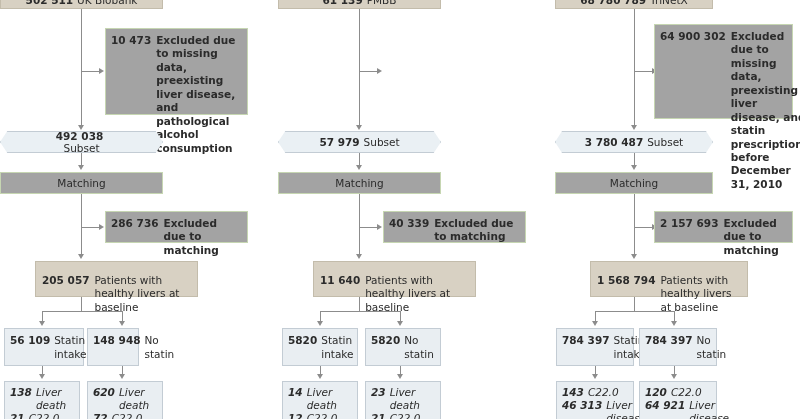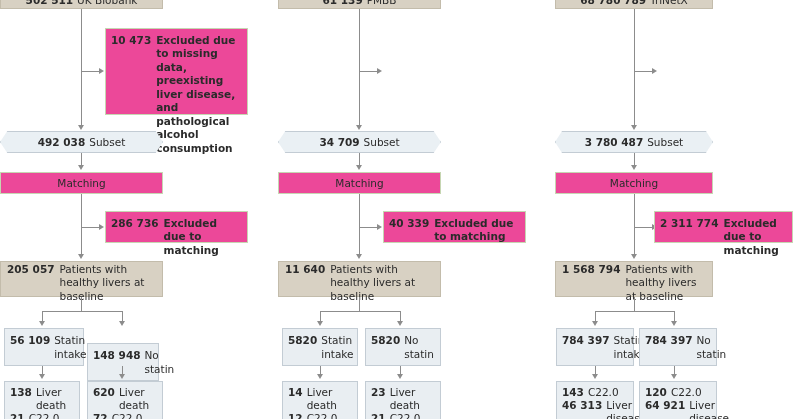--- a/index.html
+++ b/index.html
@@ -8,21 +8,21 @@
     background:#ffffff;
     font-family:"DejaVu Sans","Liberation Sans",sans-serif;
     font-size:10.5px;color:#2b2b2b;
   }
   .chart{position:absolute;left:0;top:0;width:800px;height:419px;}
   .col{position:absolute;top:0;height:419px;}
 
   
   .box{position:absolute;box-sizing:border-box;border:1px solid #b9b6ab;}
   .tan{background:#d8d1c3;border-color:#c3bcab;}
-  .green{background:#ec4899;border-color:#c6d6b2;}
+  .green{background:#a3a3a3;border-color:#c6d6b2;}
   .blue{background:#e9eef2;border-color:#c3ccd4;}
 
   .rowtxt{display:flex;flex-direction:row;align-items:flex-start;}
   .num{font-weight:bold;white-space:nowrap;text-align:right;}
   .lbl{white-space:normal;}
 
   
   .topbox{display:flex;align-items:center;justify-content:center;}
   .topbox .num{margin-right:4px;}
 
@@ -34,32 +34,32 @@
   .hex .num{margin-right:4px;}
 
   .matching{display:flex;align-items:center;justify-content:center;}
 
   
   .excl{padding:5px 6px 5px 5px;}
   .excl .num{flex:0 0 auto;margin-right:5px;}
   .excl .lbl{flex:1 1 auto;line-height:1.28;font-weight:bold;}
 
   
-  .healthy{padding:1px 6px;}
+  .healthy{padding:12px 6px;margin-left:35px;}
   .healthy .num{flex:0 0 auto;margin-right:5px;}
   .healthy .lbl{flex:1 1 auto;line-height:1.28;}
 
   
   .statin{padding:5px 5px;}
   .statin .num{flex:0 0 auto;margin-right:4px;}
   .statin .lbl{flex:1 1 auto;line-height:1.3;}
 
   
   .outcome{padding:4px 5px;}
-  .outcome .orow{display:flex;flex-direction:row;align-items:flex-start;}
+  .outcome .orow{display:flex;flex-direction:row;align-items:flex-start;font-style:italic;}
   .outcome .num{flex:0 0 auto;margin-right:4px;text-align:right;}
   .outcome .lbl{flex:1 1 auto;line-height:1.25;}
 
   
   .vline{position:absolute;width:1px;background:#8c8c8c;}
   .hline{position:absolute;height:1px;background:#8c8c8c;}
   .arrow-d{position:absolute;width:0;height:0;
      border-left:3.5px solid transparent;border-right:3.5px solid transparent;
      border-top:5px solid #8c8c8c;}
   .arrow-r{position:absolute;width:0;height:0;
@@ -82,21 +82,21 @@
     <div class="arrow-d" style="left:77.5px;top:125px;"></div>
 
     <div class="hline" style="left:81px;top:71px;width:19px;"></div>
     <div class="arrow-r" style="left:99px;top:67.5px;"></div>
 
     <div class="box green excl rowtxt" style="left:105px;top:28px;width:143px;height:87px;">
       <span class="num">10 473</span>
       <span class="lbl">Excluded due to missing data, preexisting liver disease, and pathological alcohol consumption</span>
     </div>
 
-    <div class="hex" style="left:0px;top:131px;width:163px;height:22px;">
+    <div class="hex" style="left:0px;top:131px;width:163px;height:22px;flex-direction:column;">
       <span class="num">492 038</span>
       <span class="lbl">Subset</span>
     </div>
 
     <div class="vline" style="left:81px;top:153px;height:13px;"></div>
     <div class="arrow-d" style="left:77.5px;top:165px;"></div>
 
     <div class="box green matching" style="left:0px;top:172px;width:163px;height:22px;">
       <span class="lbl">Matching</span>
     </div>
@@ -121,21 +121,21 @@
     <div class="hline" style="left:42px;top:311px;width:80px;"></div>
     <div class="vline" style="left:42px;top:311px;height:11px;"></div>
     <div class="vline" style="left:122px;top:311px;height:11px;"></div>
     <div class="arrow-d" style="left:38.5px;top:321px;"></div>
     <div class="arrow-d" style="left:118.5px;top:321px;"></div>
 
     <div class="box blue statin rowtxt" style="left:4px;top:328px;width:80px;height:38px;">
       <span class="num">56 109</span>
       <span class="lbl">Statin intake</span>
     </div>
-    <div class="box blue statin rowtxt" style="left:87px;top:343px;width:72px;height:38px;">
+    <div class="box blue statin rowtxt" style="left:87px;top:328px;width:52px;height:38px;">
       <span class="num">148 948</span>
       <span class="lbl">No statin</span>
     </div>
 
     <div class="vline" style="left:42px;top:366px;height:9px;"></div>
     <div class="vline" style="left:122px;top:366px;height:9px;"></div>
     <div class="arrow-d" style="left:38.5px;top:374px;"></div>
     <div class="arrow-d" style="left:118.5px;top:374px;"></div>
 
     <div class="box blue outcome" style="left:4px;top:381px;width:76px;height:44px;">
@@ -168,21 +168,21 @@
     </div>
 
     <div class="vline" style="left:81px;top:9px;height:118px;"></div>
     <div class="arrow-d" style="left:77.5px;top:125px;"></div>
 
     <div class="hline" style="left:81px;top:71px;width:19px;"></div>
     <div class="arrow-r" style="left:99px;top:67.5px;"></div>
 
 
     <div class="hex" style="left:0px;top:131px;width:163px;height:22px;">
-      <span class="num">34 709</span>
+      <span class="num">57 979</span>
       <span class="lbl">Subset</span>
     </div>
 
     <div class="vline" style="left:81px;top:153px;height:13px;"></div>
     <div class="arrow-d" style="left:77.5px;top:165px;"></div>
 
     <div class="box green matching" style="left:0px;top:172px;width:163px;height:22px;">
       <span class="lbl">Matching</span>
     </div>
 
@@ -251,41 +251,45 @@
       <span class="num">68 780 789</span>
       <span class="lbl">TriNetX</span>
     </div>
 
     <div class="vline" style="left:79px;top:9px;height:118px;"></div>
     <div class="arrow-d" style="left:75.5px;top:125px;"></div>
 
     <div class="hline" style="left:79px;top:71px;width:19px;"></div>
     <div class="arrow-r" style="left:97px;top:67.5px;"></div>
 
+    <div class="box green excl rowtxt" style="left:99px;top:24px;width:139px;height:95px;">
+      <span class="num">64 900 302</span>
+      <span class="lbl">Excluded due to missing data, preexisting liver disease, and statin prescriptions before December 31, 2010</span>
+    </div>
 
     <div class="hex" style="left:0px;top:131px;width:158px;height:22px;">
       <span class="num">3 780 487</span>
       <span class="lbl">Subset</span>
     </div>
 
     <div class="vline" style="left:79px;top:153px;height:13px;"></div>
     <div class="arrow-d" style="left:75.5px;top:165px;"></div>
 
     <div class="box green matching" style="left:0px;top:172px;width:158px;height:22px;">
       <span class="lbl">Matching</span>
     </div>
 
     <div class="vline" style="left:79px;top:194px;height:61px;"></div>
     <div class="arrow-d" style="left:75.5px;top:254px;"></div>
 
     <div class="hline" style="left:79px;top:227px;width:19px;"></div>
     <div class="arrow-r" style="left:97px;top:223.5px;"></div>
 
     <div class="box green excl rowtxt" style="left:99px;top:211px;width:139px;height:32px;">
-      <span class="num">2 311 774</span>
+      <span class="num">2 157 693</span>
       <span class="lbl">Excluded due to matching</span>
     </div>
 
     <div class="box tan healthy rowtxt" style="left:0px;top:261px;width:158px;height:36px;">
       <span class="num">1 568 794</span>
       <span class="lbl">Patients with healthy livers at baseline</span>
     </div>
 
     <div class="vline" style="left:79px;top:297px;height:14px;"></div>
     <div class="hline" style="left:40px;top:311px;width:79px;"></div>

